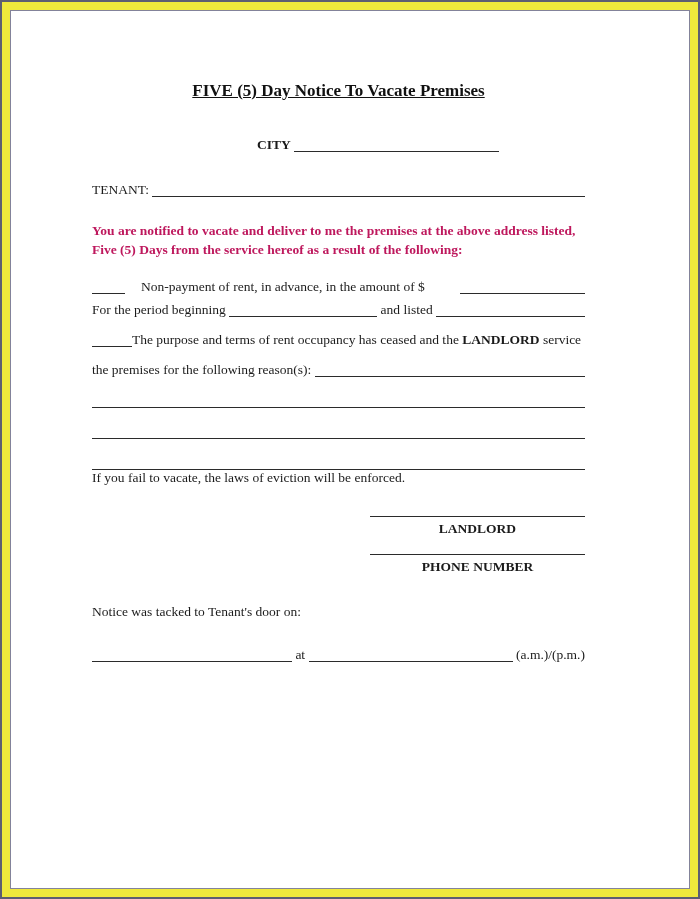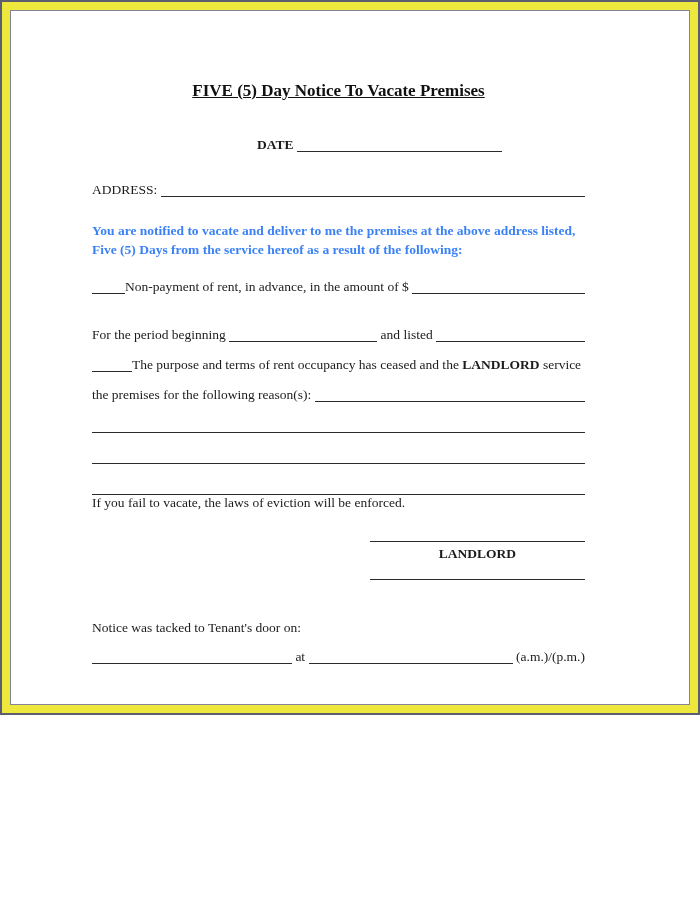--- a/index.html
+++ b/index.html
@@ -1,17 +1,17 @@
 <!DOCTYPE html>
 <html><head>
 <meta charset="utf-8">
 <style>
   html,body { margin:0; padding:0; background:#ffffff; }
   .frame-outer {
-    width:700px; height:715px; box-sizing:border-box;
+    width:700px; height:899px; box-sizing:border-box;
     border:2px solid #5d5d72; background:#efe83c;
   }
   .frame-yellow {
     width:100%; height:100%; box-sizing:border-box;
     border:8px solid #efe83c;
   }
   .frame-inner {
     width:100%; height:100%; box-sizing:border-box;
     border:1px solid #83839a; background:#ffffff;
     font-family:"Liberation Serif", serif;
@@ -32,64 +32,64 @@
   .grow { flex:1 1 auto; }
   .w205 { width:205px; }
   .w150 { width:148px; }
   .w165 { width:165px; }
   .w33  { width:33px; }
   .w40  { width:40px; }
   .w200 { width:200px; }
   .gap { white-space:pre; }
   .bold { font-weight:bold; }
   .para {
-    margin-top:24px; font-weight:bold; line-height:19px; color:#3b82f6;
+    margin-top:24px; font-weight:bold; line-height:19px; color:#be185d;
   }
   .fullline { border-bottom:1px solid #2b2b2b; height:0; margin-top:30px; }
   .evict { }
   .sigblock { width:215px; margin:30px 0 0 auto; text-align:center; }
   .sigline { border-bottom:1px solid #2b2b2b; height:0; }
   .siglabel { font-weight:bold; margin-top:4px; font-size:13.5px; }
   .sigline2 { margin-top:17px; }
-  .tacked { margin-top:40px; }
-  .final-row { margin-top:13px; }
+  .tacked { margin-top:29px; }
+  .final-row { margin-top:27px; }
 </style>
 </head>
 <body>
 
 <div class="frame-outer">
  <div class="frame-yellow">
   <div class="frame-inner">
 
     <div class="title">FIVE (5) Day Notice To Vacate Premises</div>
 
     <div class="frow date-row">
-      <span class="bold">DATE</span>
+      <span class="bold">CITY</span>
       <span class="gap"> </span>
       <span class="line w205"></span>
     </div>
 
     <div class="frow tenant-row">
-      <span>ADDRESS:</span>
+      <span>TENANT:</span>
       <span class="gap"> </span>
       <span class="line grow"></span>
     </div>
 
 
 
     <div class="para">You are notified to vacate and deliver to me the premises at the above address listed, Five (5) Days from the service hereof as a result of the following:</div>
 
-    <div class="frow" style="margin-top:20px;">
+    <div class="frow" style="margin-top:20px;gap:16px;">
       <span class="line w33"></span>
       <span>Non-payment of rent, in advance, in the amount of $</span>
       <span class="gap"> </span>
       <span class="line grow"></span>
     </div>
 
-    <div class="frow" style="margin-top:33px;">
+    <div class="frow" style="margin-top:8px;">
       <span>For the period beginning</span>
       <span class="gap"> </span>
       <span class="line w150"></span>
       <span class="gap"> </span>
       <span>and listed</span>
       <span class="gap"> </span>
       <span class="line grow"></span>
     </div>
 
     <div class="frow" style="margin-top:15px;">
@@ -110,20 +110,21 @@
     <div class="fullline"></div>
     <div class="fullline"></div>
     <div class="fullline"></div>
 
     <div class="evict">If you fail to vacate, the laws of eviction will be enforced.</div>
 
     <div class="sigblock">
       <div class="sigline"></div>
       <div class="siglabel">LANDLORD</div>
       <div class="sigline sigline2"></div>
+      <div class="siglabel">PHONE NUMBER</div>
     </div>
 
     <div class="tacked">Notice was tacked to Tenant's door on:</div>
 
     <div class="frow final-row">
       <span class="line w200"></span>
       <span class="gap"> </span>
       <span>at</span>
       <span class="gap"> </span>
       <span class="line grow"></span>

